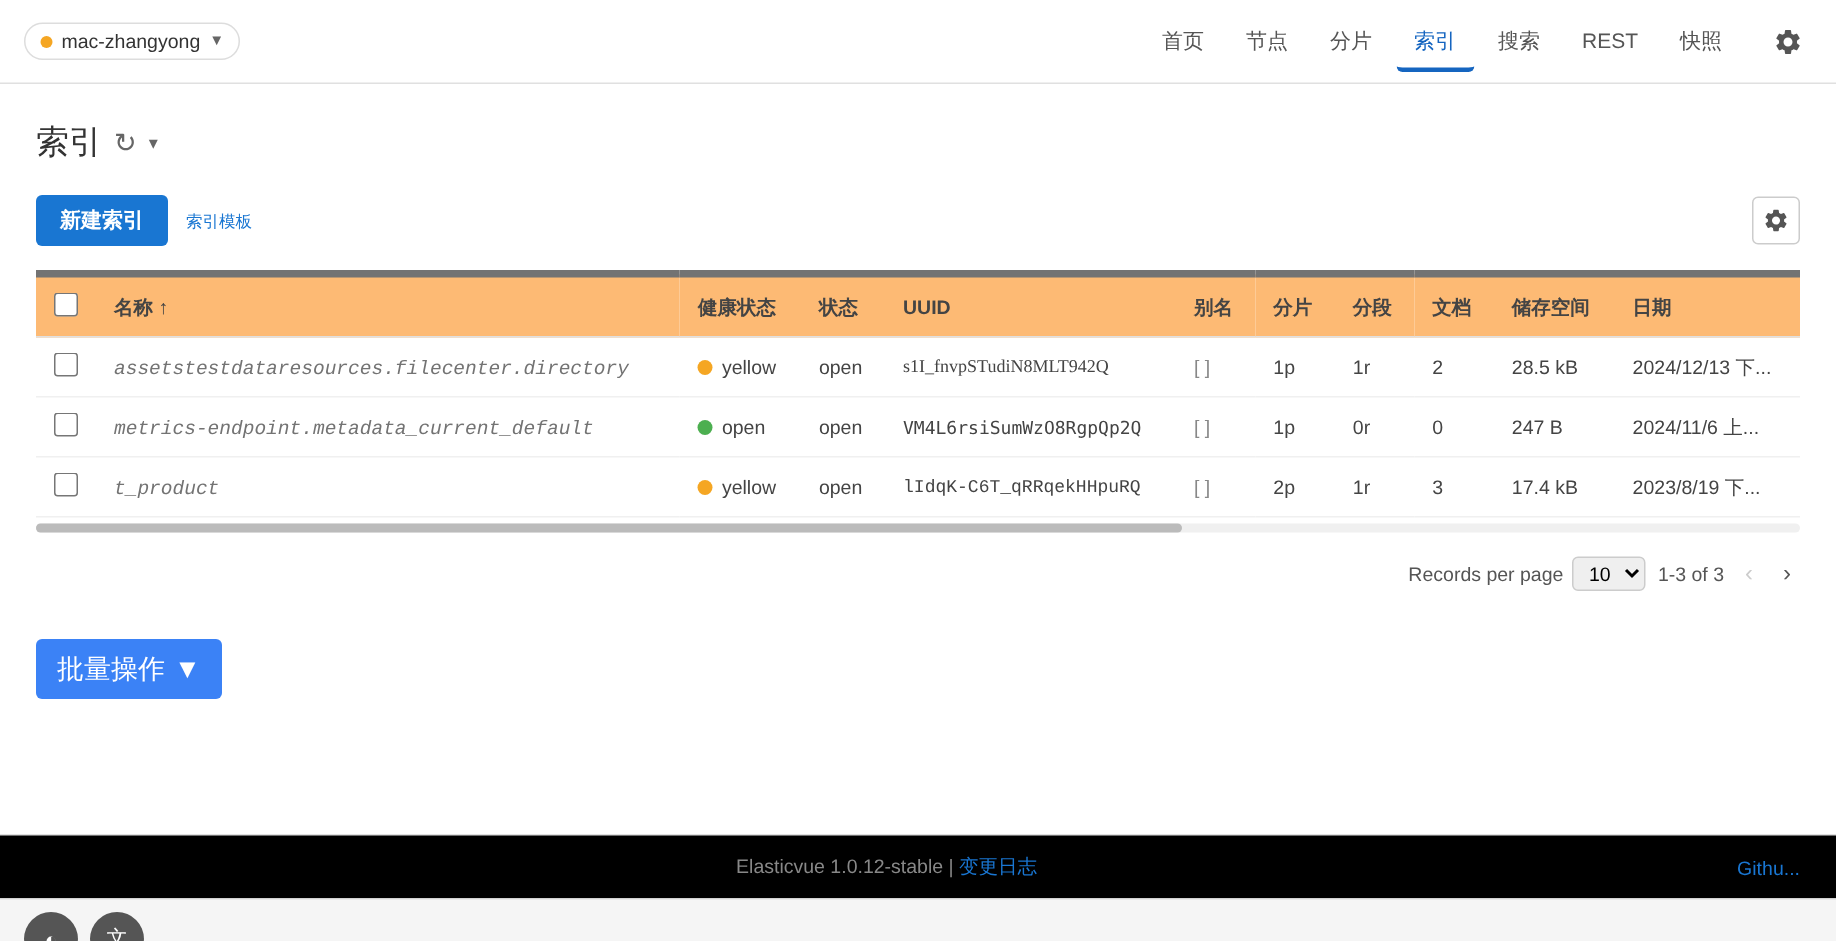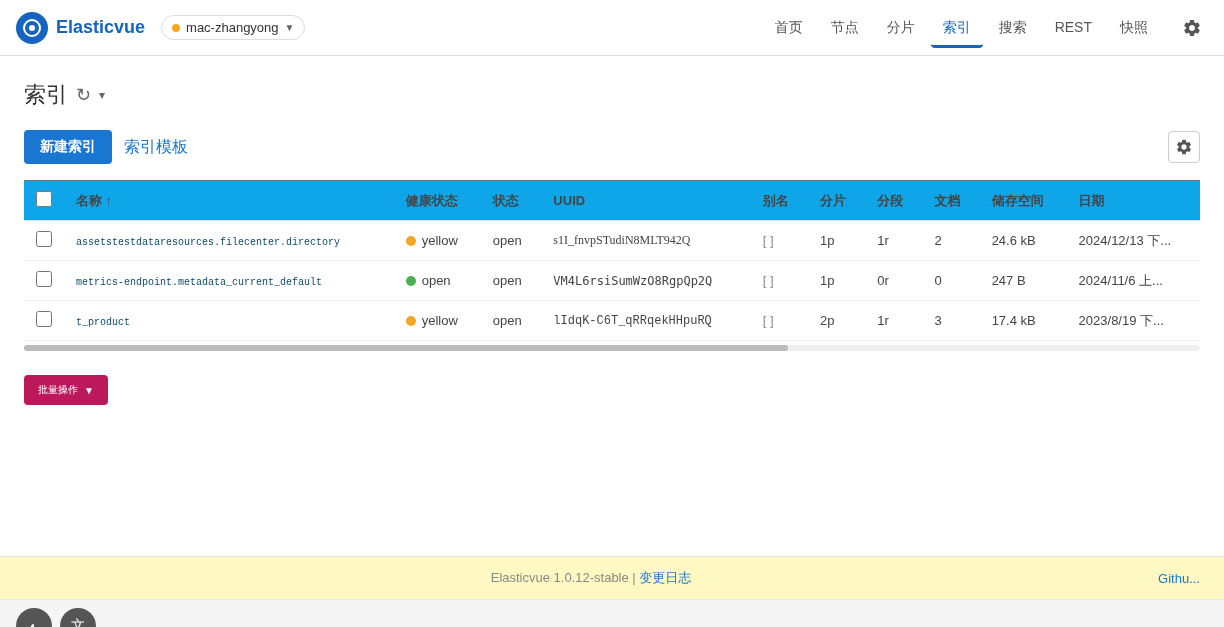--- a/index.html
+++ b/index.html
@@ -134,21 +134,21 @@
       padding: 8px 16px;
       border-radius: 4px;
       font-size: 14px;
       cursor: pointer;
       font-weight: 700;
     }
     .link-btn {
       color: #1976d2;
       background: none;
       border: none;
-      font-size: 16px;
+      font-size: 11px;
       cursor: pointer;
       text-decoration: none;
     }
     .toolbar-spacer { flex: 1; }
     .filter-input-wrapper {
       display: flex;
       align-items: center;
       border: 1px solid #ccc;
       border-radius: 4px;
       overflow: hidden;
@@ -182,43 +182,44 @@
       border-radius: 4px;
     }
 
     
     .data-table {
       width: 100%;
       border-collapse: collapse;
       table-layout: auto;
     }
     .data-table th {
-      background: #0ea5e9;
+      background: #fdba74;
       border-bottom: 1px solid #e0e0e0;
-      border-top: 1px solid #737373;
+      border-top: 5px solid #737373;
       padding: 10px 12px;
       text-align: left;
       font-weight: 600;
       font-size: 13px;
       color: #444;
       white-space: nowrap;
     }
     .data-table td {
       padding: 10px 12px;
       border-bottom: 1px solid #f0f0f0;
       font-size: 13px;
       color: #444;
       white-space: nowrap;
     }
     .checkbox-col { width: 40px; }
     .name-link {
-      color: #0c4a6e;
+      color: #737373;
       text-decoration: none;
       font-family: 'Courier New', monospace;
-      font-size: 10px;
+      font-size: 13px;
+      font-style: italic;
     }
     .health-dot {
       width: 10px;
       height: 10px;
       border-radius: 50%;
       display: inline-block;
       margin-right: 6px;
       vertical-align: middle;
     }
     .health-cell {
@@ -277,36 +278,36 @@
       padding: 2px 6px;
       border-radius: 3px;
     }
     .pagination-btn.disabled { color: #ccc; cursor: default; }
 
     
     .bulk-row {
       padding: 16px 0 8px;
     }
     .btn-bulk {
-      background: #be185d;
+      background: #3b82f6;
       color: white;
       border: none;
       padding: 8px 14px;
       border-radius: 4px;
-      font-size: 10px;
+      font-size: 18px;
       cursor: pointer;
       font-weight: 500;
       display: inline-flex;
       align-items: center;
       gap: 6px;
     }
 
     
     .footer {
-      background: #fef9c3;
+      background: #000000;
       border-top: 1px solid #e0e0e0;
       padding: 12px 0;
       text-align: center;
       font-size: 13px;
       color: #888;
       display: flex;
       align-items: center;
       justify-content: space-between;
       padding: 12px 24px;
     }
@@ -339,29 +340,20 @@
     input[type="checkbox"] {
       width: 16px;
       height: 16px;
       cursor: pointer;
     }
   </style>
 </head>
 <body>
 
 <header class="header">
-  <a class="logo">
-    <div class="logo-icon">
-      <svg width="20" height="20" viewBox="0 0 20 20" fill="none">
-        <circle cx="10" cy="10" r="8" stroke="white" stroke-width="2" fill="none"></circle>
-        <circle cx="10" cy="10" r="3" fill="white"></circle>
-      </svg>
-    </div>
-    <span>Elasticvue</span>
-  </a>
 
   <div class="cluster-badge">
     <div class="cluster-dot"></div>
     <span>mac-zhangyong</span>
     <span class="cluster-chevron">▼</span>
   </div>
 
   <div class="header-spacer"></div>
 
   <nav class="nav-links">
@@ -431,21 +423,21 @@
           <span class="health-dot" style="background:#f5a623"></span>
           <span>yellow</span>
         </div>
       </td>
       <td>open</td>
       <td style="font-family:Liberation Serif, serif;font-size:12px;">s1I_fnvpSTudiN8MLT942Q</td>
       <td><span class="alias-bracket">[ ]</span></td>
       <td>1p</td>
       <td>1r</td>
       <td>2</td>
-      <td>24.6 kB</td>
+      <td>28.5 kB</td>
       <td>2024/12/13 下...</td>
     </tr>
         <tr>
       <td class="checkbox-col">
         <input type="checkbox" style="">
       </td>
       <td>
         <a class="name-link">metrics-endpoint.metadata_current_default</a>
       </td>
       <td>
@@ -485,20 +477,33 @@
       <td>17.4 kB</td>
       <td>2023/8/19 下...</td>
     </tr>
       </tbody>
   </table>
 
   <div class="scroll-track">
     <div class="scroll-thumb"></div>
   </div>
 
+  <div class="pagination-row">
+    <div class="records-per-page">
+      <span>Records per page</span>
+      <select class="per-page-select">
+        <option>10</option>
+        <option>25</option>
+        <option>50</option>
+      </select>
+    </div>
+    <span class="pagination-info">1-3 of 3</span>
+    <button class="pagination-btn disabled">‹</button>
+    <button class="pagination-btn">›</button>
+  </div>
 
   <div class="bulk-row">
     <button class="btn-bulk">
       <span>批量操作</span>
       <span>▼</span>
     </button>
   </div>
 </div>
 
 <footer class="footer">

